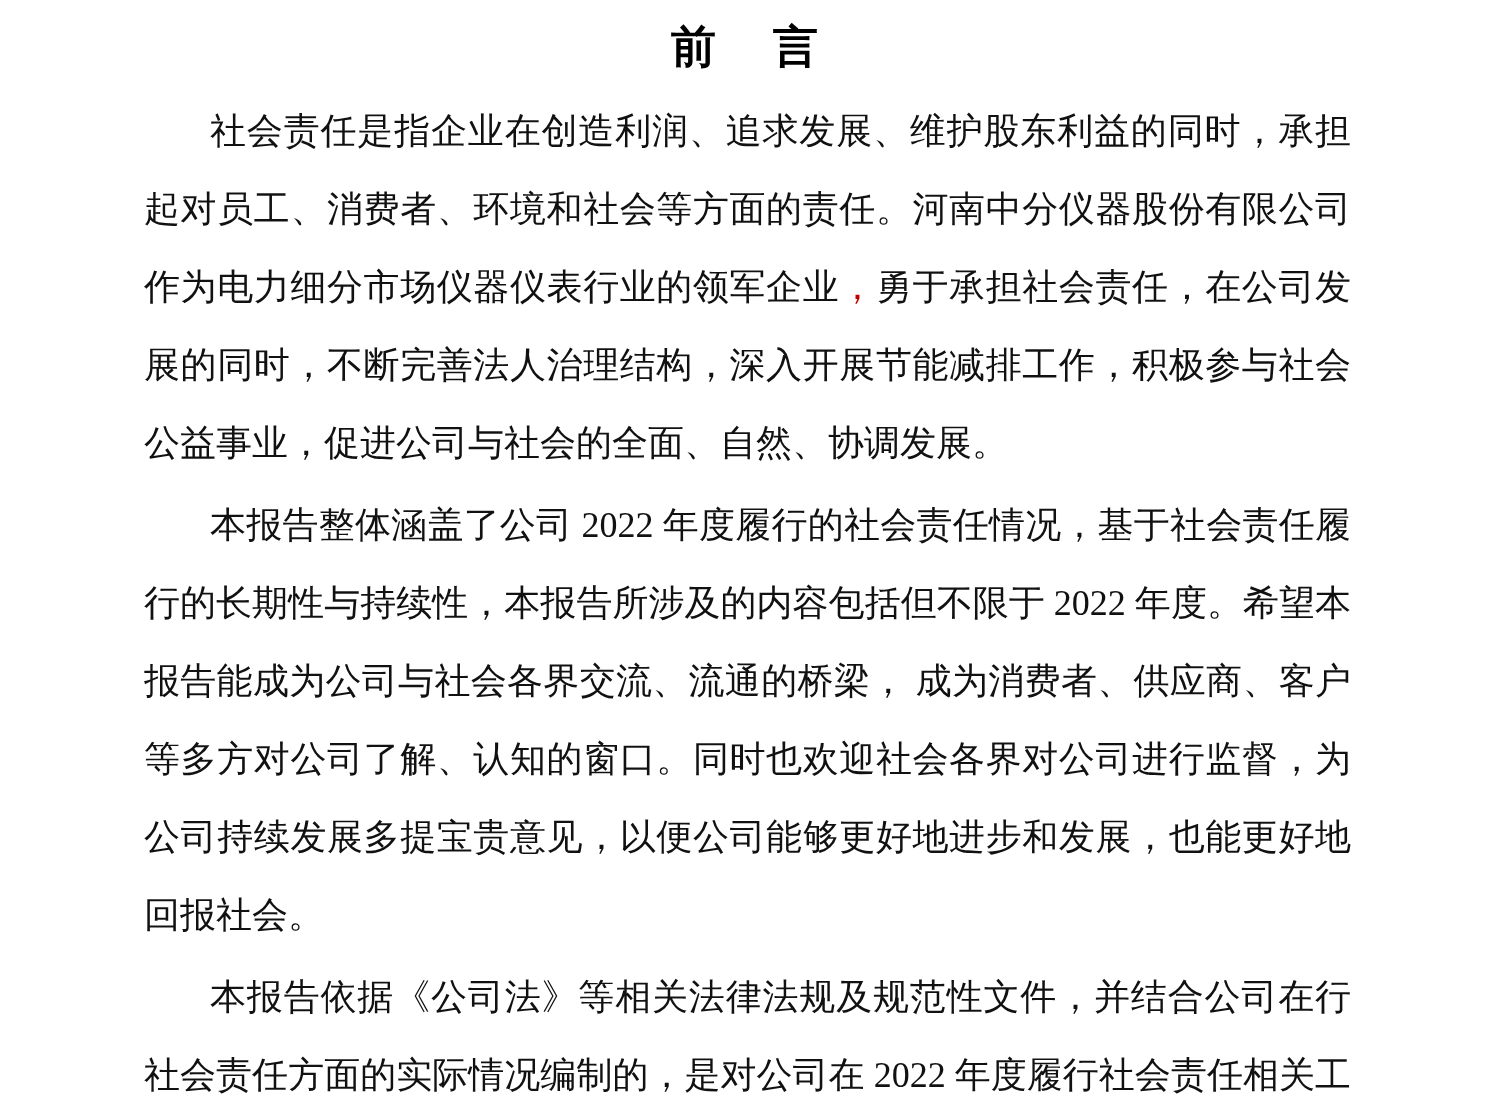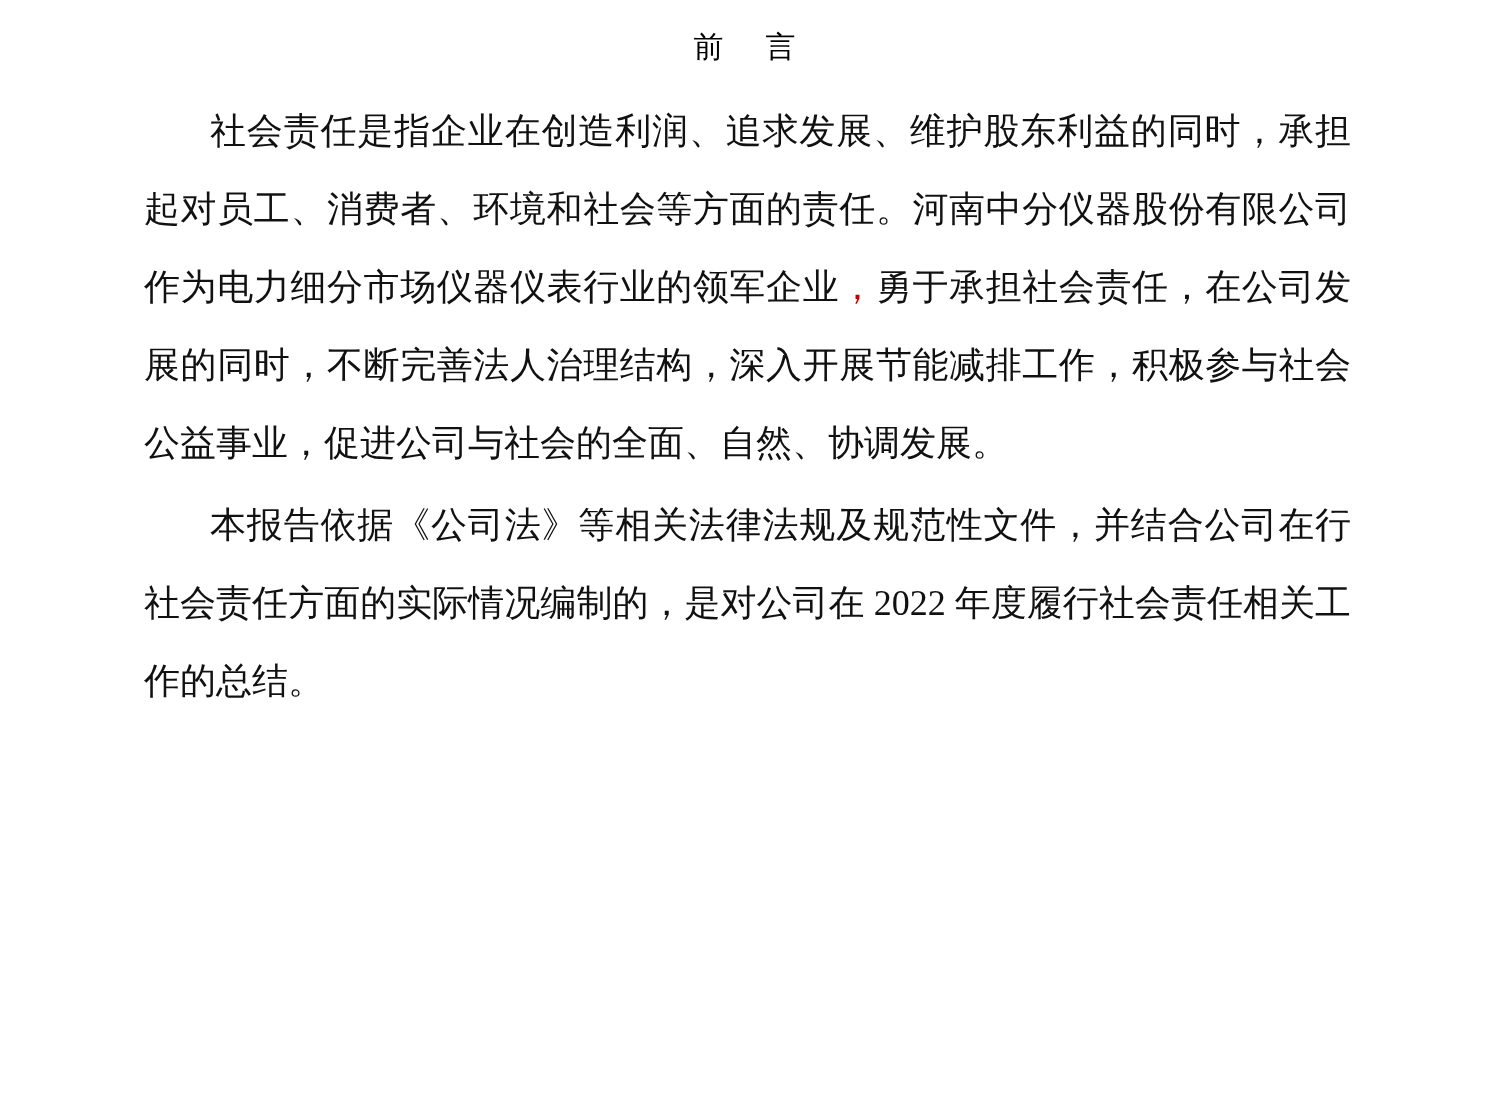--- a/index.html
+++ b/index.html
@@ -17,22 +17,22 @@
   .page {
     box-sizing: border-box;
     width: 1486px;
     height: 1114px;
     padding: 16px 131px 0 140px;
     background: #ffffff;
   }
   .doc-title {
     margin: 0 0 14px 0;
     text-align: center;
-    font-size: 30px;
-    font-weight: normal;
+    font-size: 45px;
+    font-weight: bold;
     line-height: 62px;
     letter-spacing: 6px;
     color: #000000;
   }
   .para {
     margin: 4px;
     font-size: 36px;
     line-height: 78px;
     text-align: justify;
     text-justify: inter-ideograph;
@@ -47,18 +47,21 @@
 <body>
 
 <div class="page">
 
   <h1 class="doc-title">前　言</h1>
 
   <p class="para">
     <span class="seg">社会责任是指企业在创造利润、追求发展、维护股东利益的同时，承担起对员工、消费者、环境和社会等方面的责任。河南中分仪器股份有限公司作为电力细分市场仪器仪表行业的领军企业</span><span class="seg seg-red">，</span><span class="seg">勇于承担社会责任，在公司发展的同时，不断完善法人治理结构，深入开展节能减排工作，积极参与社会公益事业，促进公司与社会的全面、自然、协调发展。</span>
   </p>
 
+  <p class="para">
+    <span class="seg">本报告整体涵盖了公司 2022 年度履行的社会责任情况，基于社会责任履行的长期性与持续性，本报告所涉及的内容包括但不限于 2022 年度。希望本报告能成为公司与社会各界交流、流通的桥梁， 成为消费者、供应商、客户等多方对公司了解、认知的窗口。同时也欢迎社会各界对公司进行监督，为公司持续发展多提宝贵意见，以便公司能够更好地进步和发展，也能更好地回报社会。</span>
+  </p>
 
   <p class="para">
     <span class="seg">本报告依据《公司法》等相关法律法规及规范性文件，并结合公司在行社会责任方面的实际情况编制的，是对公司在 2022 年度履行社会责任相关工作的总结。</span>
   </p>
 
 </div>
 
 </body></html>

